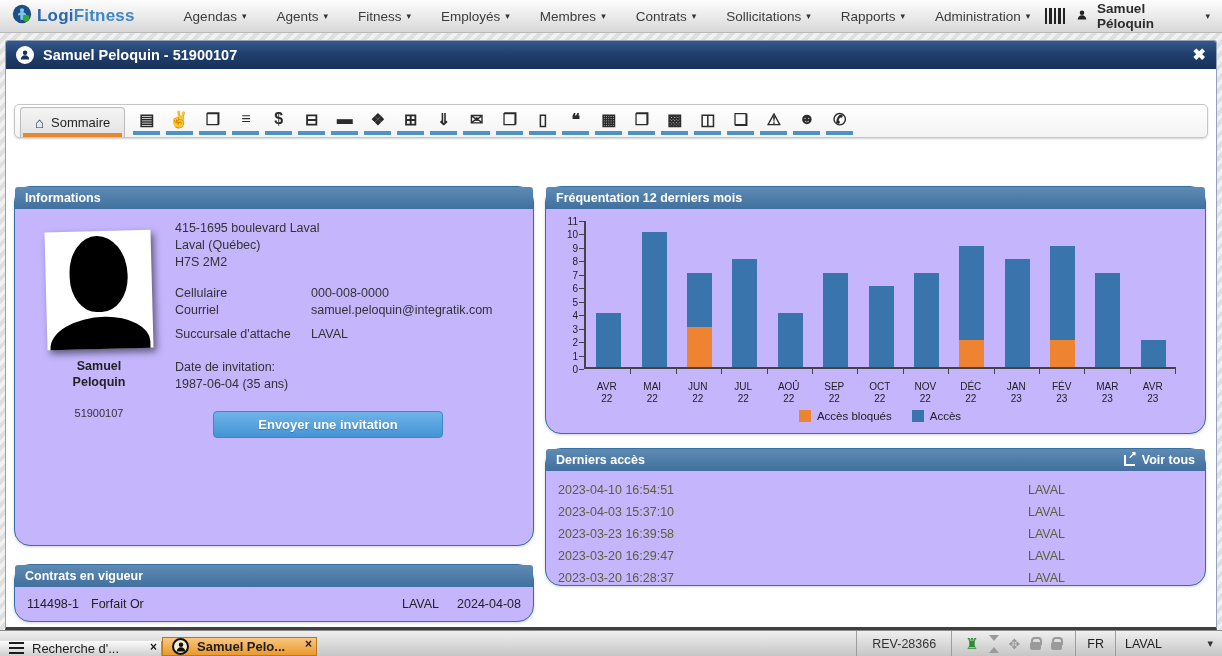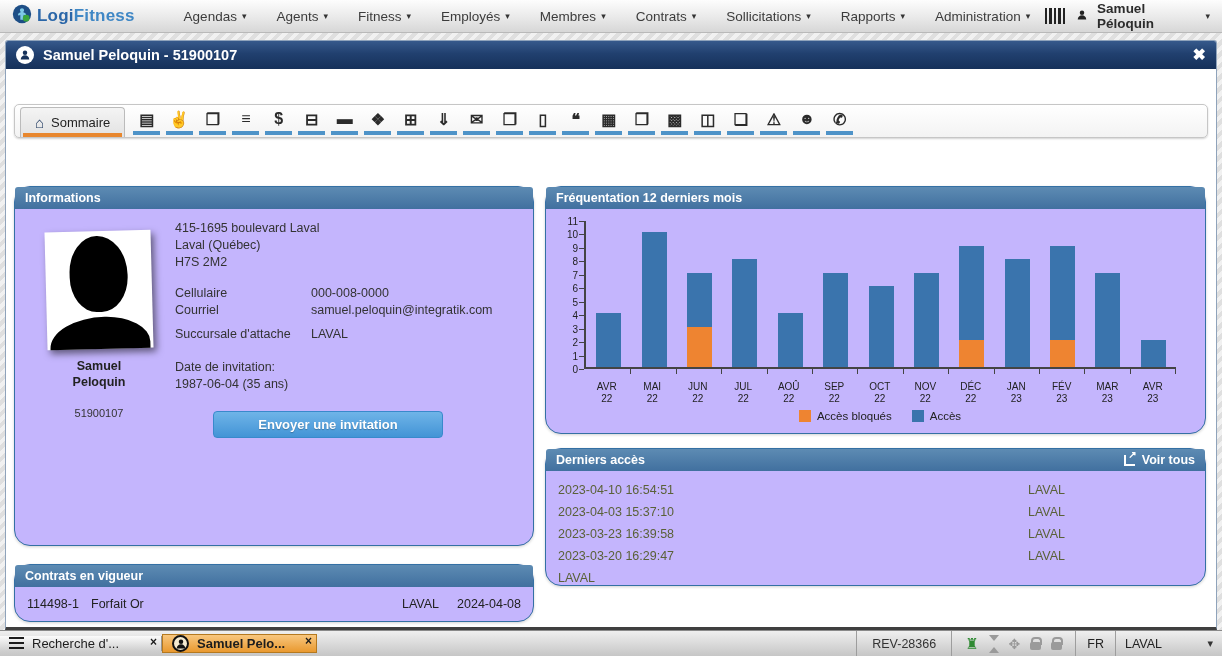--- a/index.html
+++ b/index.html
@@ -582,31 +582,32 @@
               </div>
               <div class="access-row">
                 <span class="acc-dt">2023-03-23 16:39:58</span>
                 <span class="acc-br">LAVAL</span>
               </div>
               <div class="access-row">
                 <span class="acc-dt">2023-03-20 16:29:47</span>
                 <span class="acc-br">LAVAL</span>
               </div>
               <div class="access-row">
+                <span class="acc-dt">2023-03-20 16:28:37</span>
                 <span class="acc-br">LAVAL</span>
               </div>
             </div>
         </section>
 
       </div>
     </div>
   </div>
 
   <footer class="taskbar">
-    <div id="task-tabs" style="display:flex;align-items:center;">
+    <div id="task-tabs" style="display:flex;align-items:flex-end;">
         <div class="task-tab">
           <span class="list-glyph"></span>
           <span class="tab-label">Recherche d'...</span>
           <span class="tab-close">×</span>
         </div>
         <div class="task-tab active">
           <span class="tab-avatar">
             <svg width="12" height="12" viewBox="0 0 24 24" fill="#111">
               <circle cx="12" cy="7.5" r="4.5"></circle>
               <path d="M3.5 21c0-4.7 3.8-8.5 8.5-8.5s8.5 3.8 8.5 8.5z"></path>

